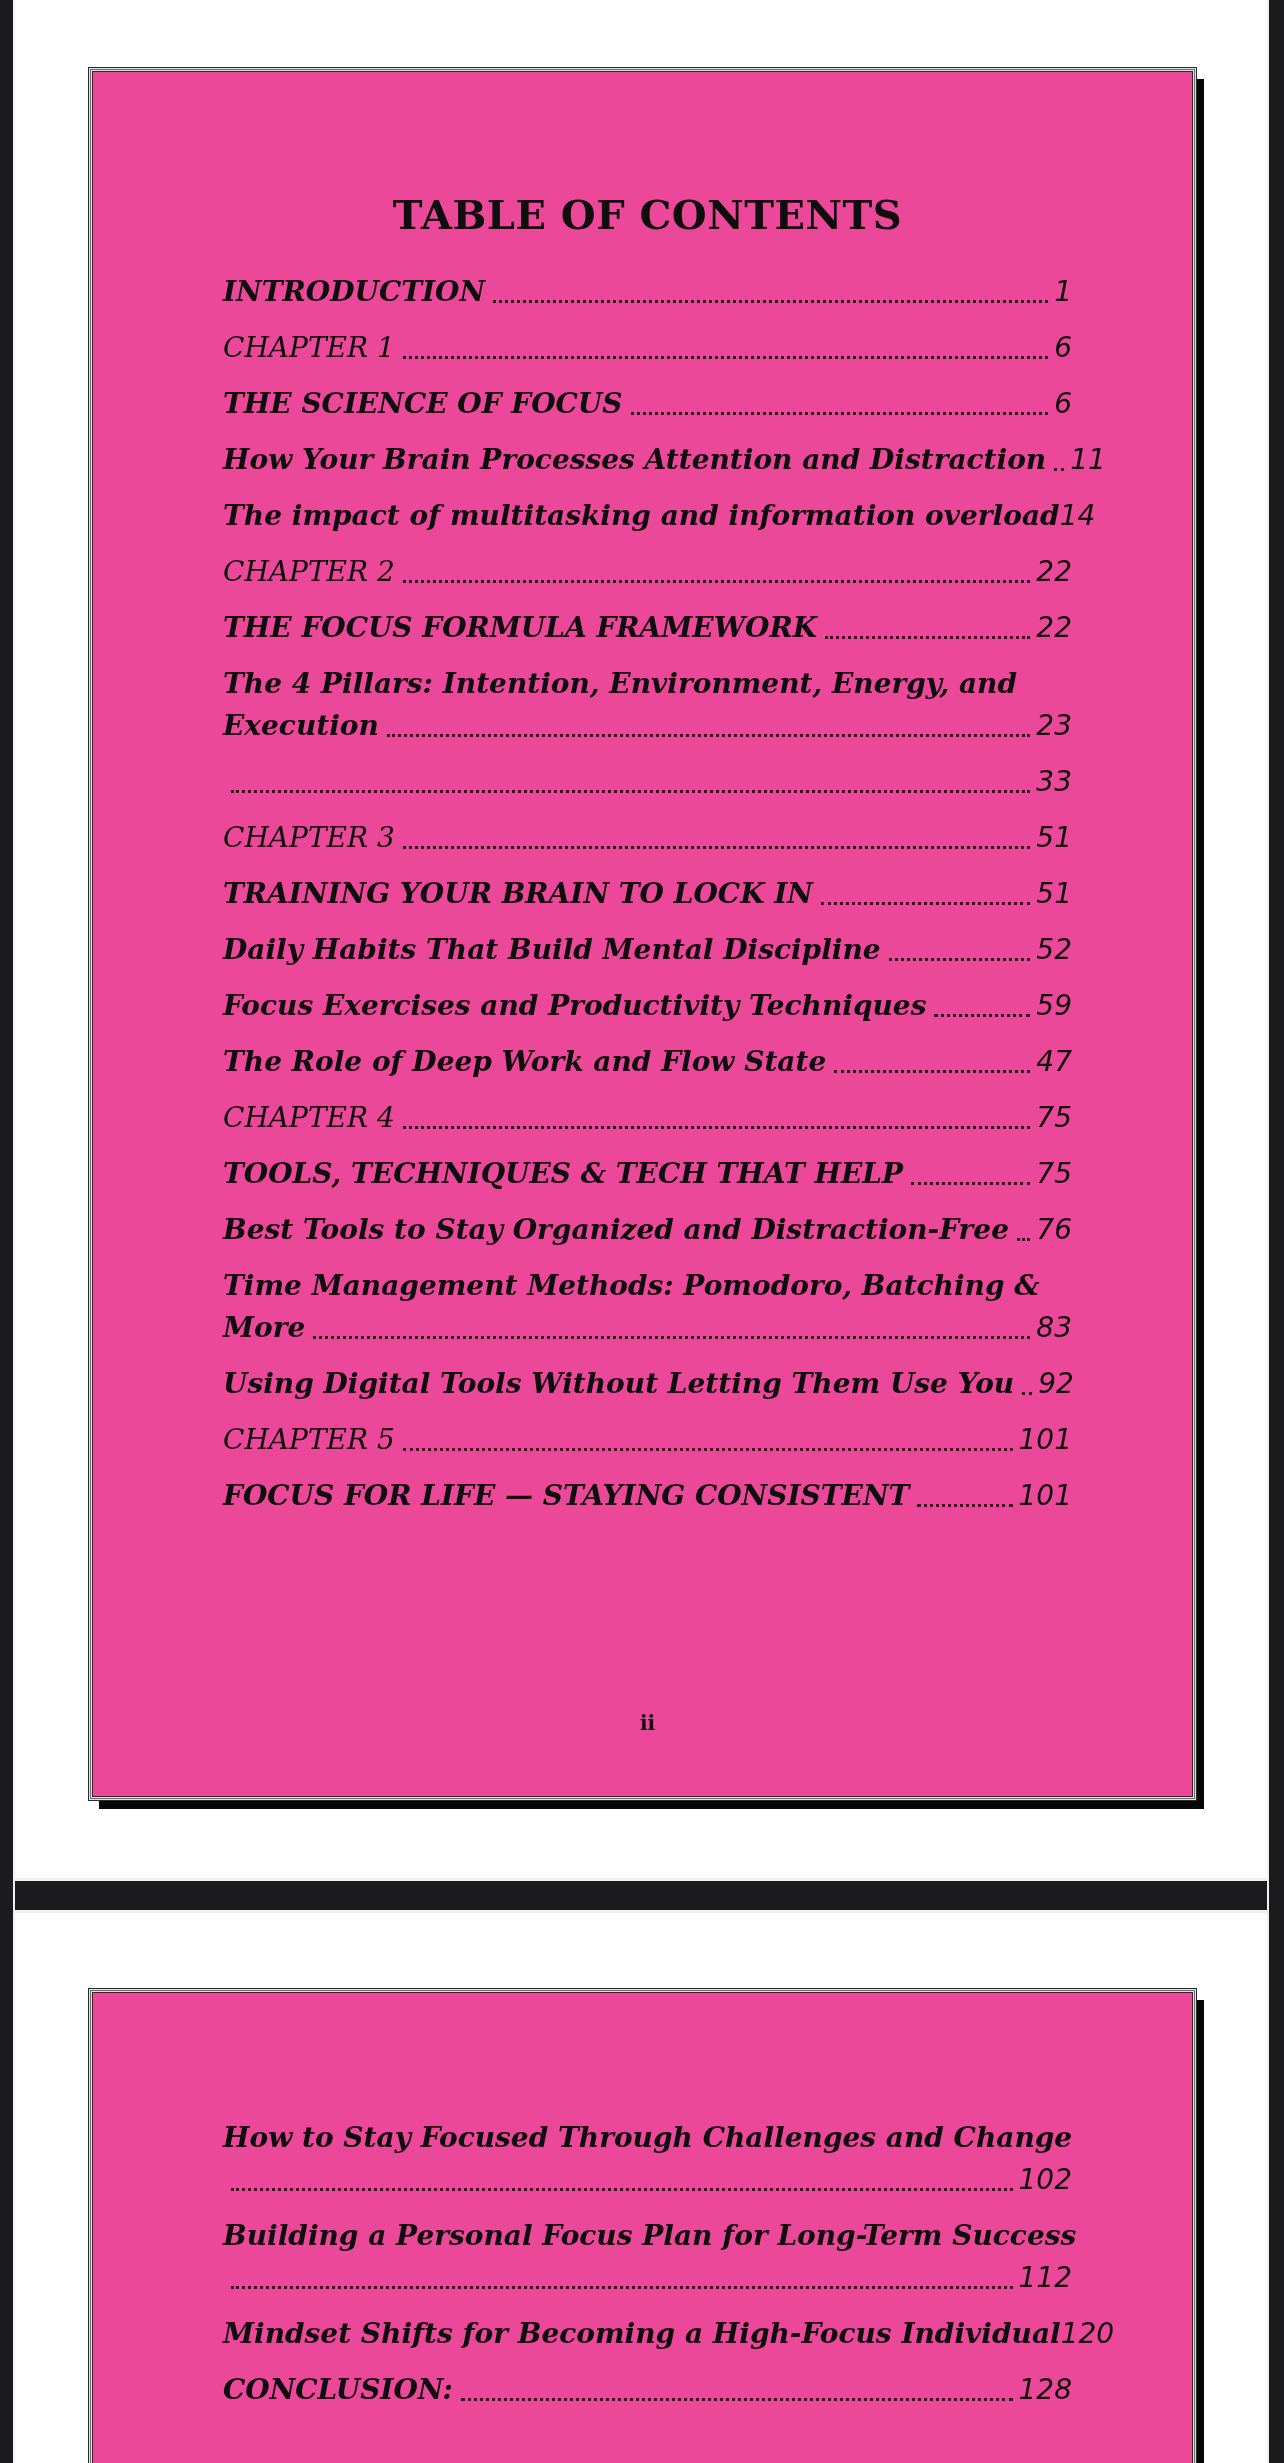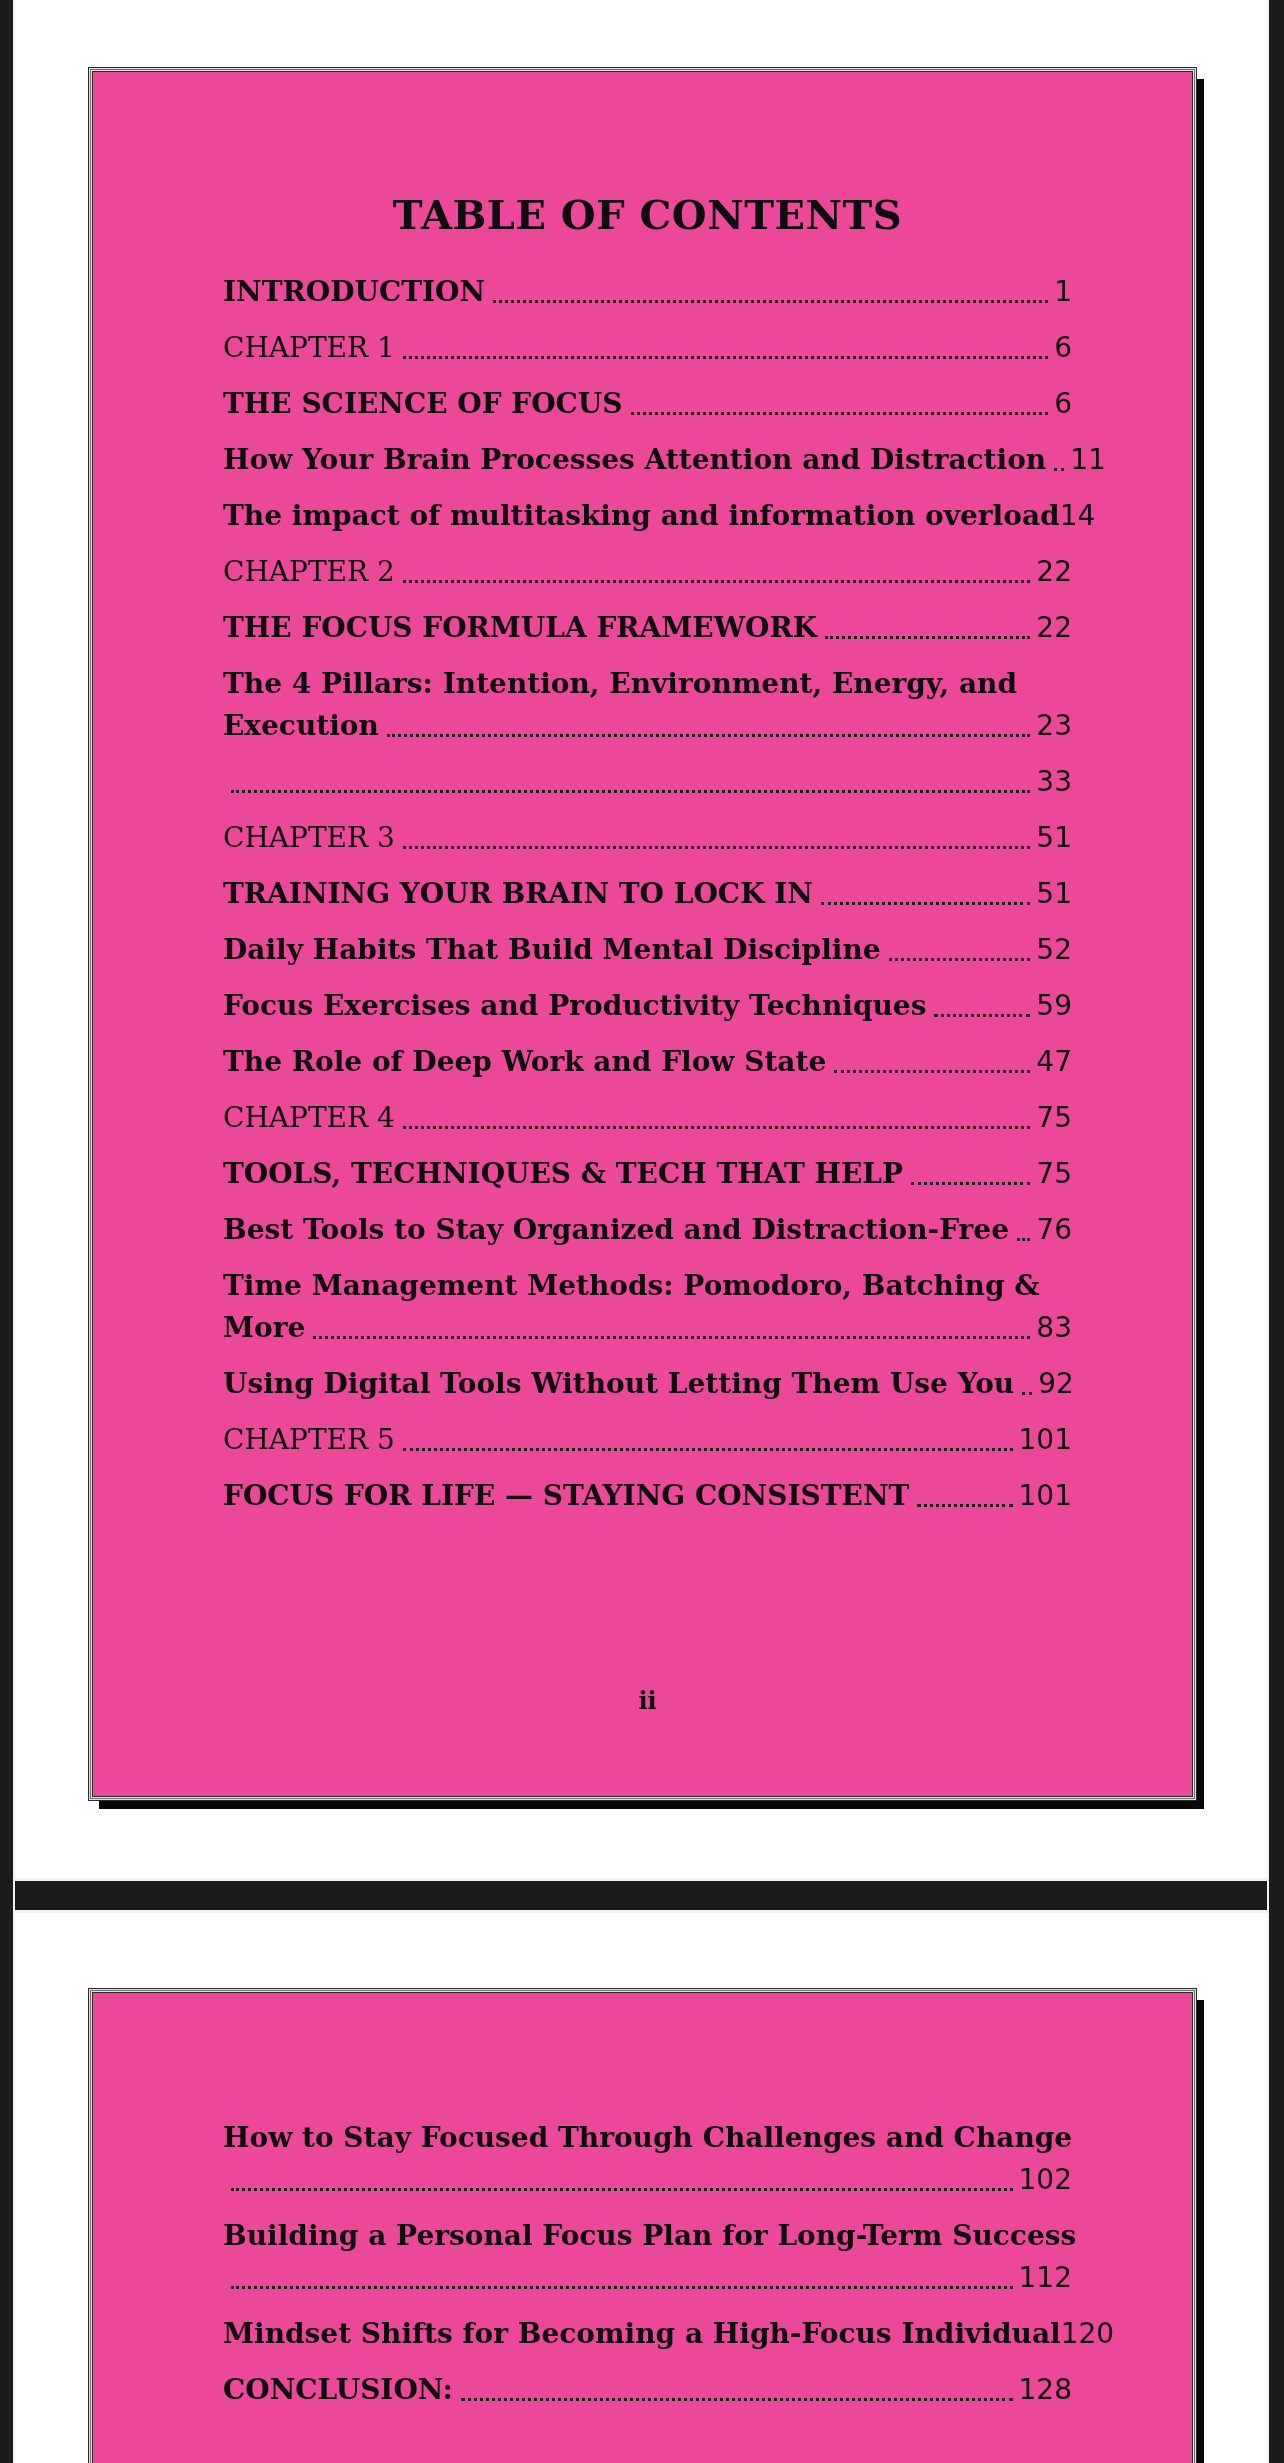--- a/index.html
+++ b/index.html
@@ -44,40 +44,40 @@
   .content { position: absolute; inset: 5px; padding: 0 119px 0 129px; }
   .frame--p1 .content { padding-top: 118px; }
   .frame--p2 .content { padding-top: 123px; }
 
   .doc-title {
     font-size: 40px; font-weight: 700; line-height: 48px;
     letter-spacing: 0.5px; text-align: center;
     margin: 0 0 32px 0; white-space: nowrap;
   }
 
-  .entry { font-size: 28px; line-height: 42px; margin-bottom: 14px; font-weight: 700; }
+  .entry { font-size: 28px; line-height: 42px; margin-bottom: 14px; font-weight: 700; font-style: italic; }
   .entry.plain { font-weight: 400; }
   .entry, .row { display: flex; align-items: baseline; }
   .entry.multi { display: block; text-align: center; }
   .txt { white-space: nowrap; flex: 0 1 auto; }
   .leader {
     flex: 1 1 30px; min-width: 10px; height: 0;
     border-bottom: 3px dotted #1c1c1c;
     align-self: center; transform: translateY(9px);
     margin: 0 6px 0 8px;
   }
   .spacer { flex: 1 1 10px; }
   .num {
     flex: 0 0 auto; font-weight: 400;
     font-family: "DejaVu Sans", sans-serif; font-size: 28px;
   }
 
   .folio {
-    position: absolute; left: 129px; right: 119px; bottom: 76px;
-    text-align: center; font-weight: 700; font-size: 24px; line-height: 36px;
+    position: absolute; left: 129px; right: 119px; bottom: 54px;
+    text-align: center; font-weight: 700; font-size: 20px; line-height: 36px;
   }
 </style>
 </head>
 <body>
 
 <div class="strip strip-left"></div>
 <div class="strip strip-right"></div>
 <div class="edge-line edge-line-left"></div>
 <div class="edge-line edge-line-right"></div>
 <div class="separator-band"></div>

